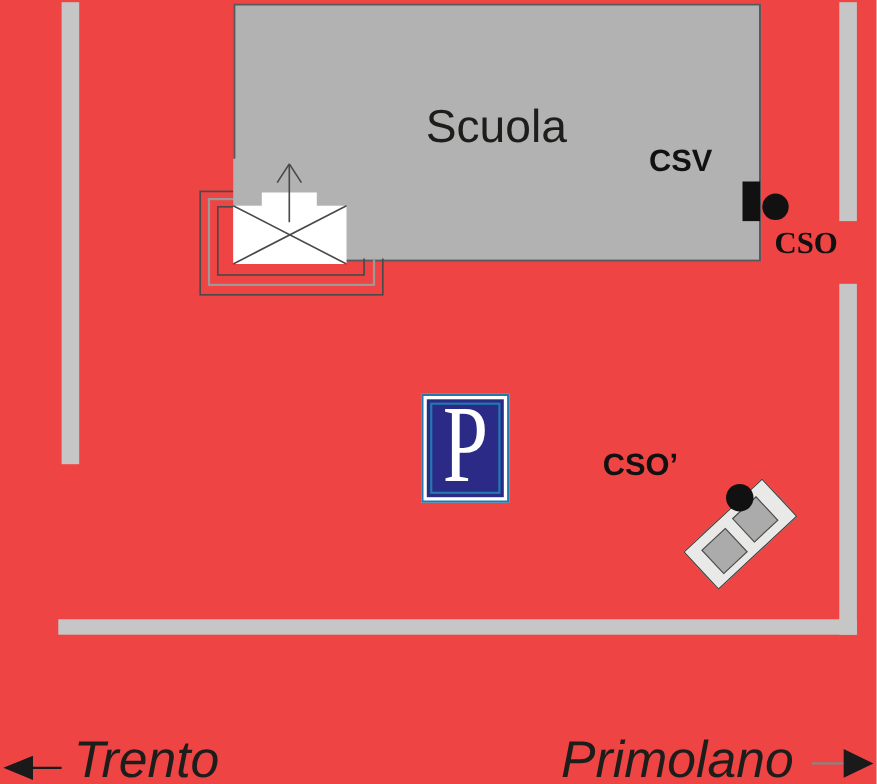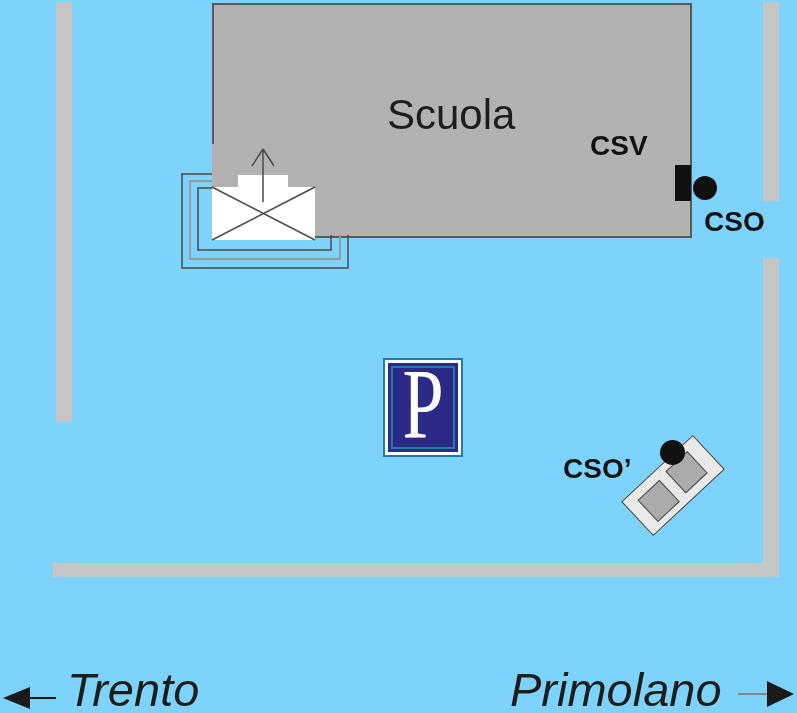--- a/index.html
+++ b/index.html
@@ -1,20 +1,20 @@
 <!DOCTYPE html>
 <html style="--road: #c6c6c6; --building-fill: #b2b2b2; --building-border: #5a5a5c; --marker-black: #111111; --label-text: #1d1d1b; --parking-navy: #2b2b87; --parking-cyan: #2179ae; --annex-fill: #e9e9e7; --annex-inner: #ababab;"><head>
 <meta charset="utf-8">
 <style>
   html, body { margin: 0; padding: 0; background: #ffffff; }
   .canvas {
     position: relative;
     width: 797px;
     height: 713px;
-    background: #7dd3fc;
+    background: #ef4444;
     overflow: hidden;
     font-family: "Liberation Sans", sans-serif;
   }
   .road {
     position: absolute;
     background: var(--road, #c6c6c6);
   }
   .road-left   { left: 56px;  top: 2px;   width: 16px;  height: 420px; }
   .road-right-top    { left: 763px; top: 2px;   width: 16px;  height: 199px; }
   .road-right-bottom { left: 763px; top: 258px; width: 16px;  height: 319px; }
@@ -48,22 +48,22 @@
   .map-label {
     position: absolute;
     font-weight: bold;
     font-size: 28px;
     line-height: 1;
     color: var(--marker-black, #111111);
     white-space: nowrap;
     z-index: 6;
   }
   .label-csv { left: 590px; top: 132px; }
-  .label-cso { left: 704px; top: 208px; }
-  .label-cso-prime { left: 563px; top: 409px; margin-top: 46px; }
+  .label-cso { left: 704px; top: 208px; font-family: Liberation Serif, serif; }
+  .label-cso-prime { left: 548px; top: 409px; }
 
   .marker-rect {
     position: absolute;
     left: 675px; top: 165px;
     width: 16px; height: 36px;
     background: var(--marker-black, #111111);
     z-index: 5;
   }
   .marker-dot {
     position: absolute;

